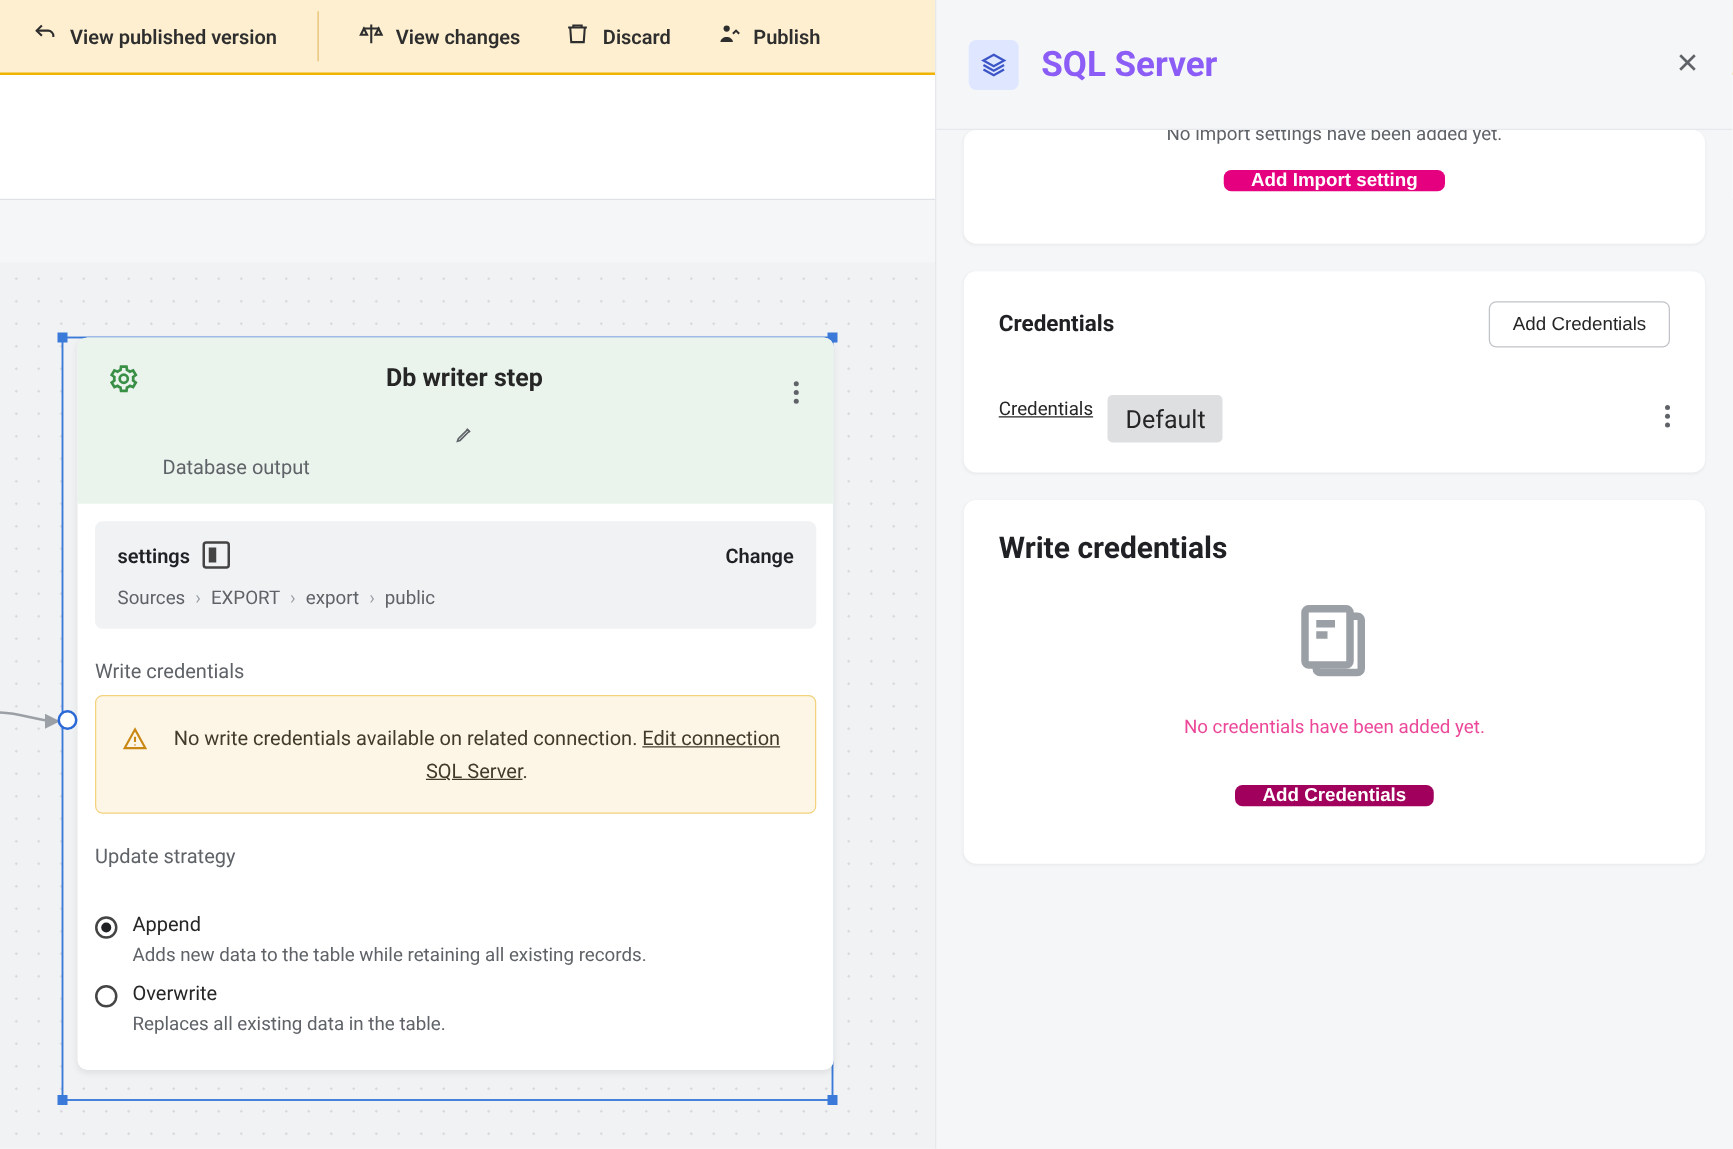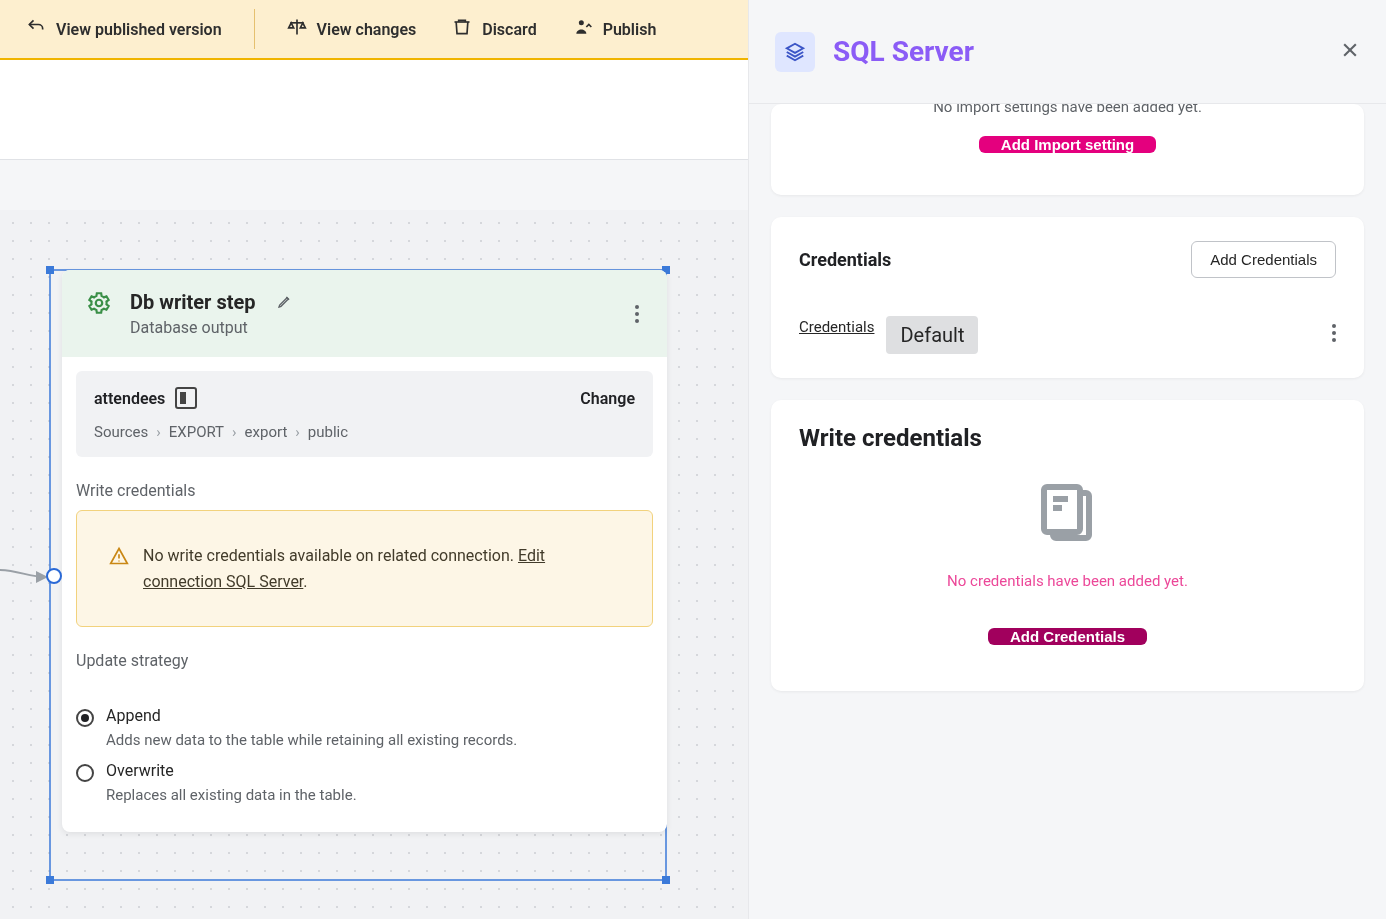--- a/index.html
+++ b/index.html
@@ -121,21 +121,21 @@
   .node-header {
     background: #eaf4ed;
     border-radius: 8px 8px 0 0;
     padding: 20px 24px;
     display: flex;
     align-items: flex-start;
     gap: 18px;
   }
   .node-header .gear svg { width: 26px; height: 26px; stroke: #3a8f47; fill:none; stroke-width:2; }
   .nh-text { flex: 1; }
-  .nh-title { font-size: 20px; font-weight: 700; color: #262626; display:flex; align-items:center; gap:22px;}
+  .nh-title { font-size: 20px; font-weight: 700; color: #262626; display:flex; align-items:center; gap:22px;flex-direction:column;}
   .nh-title svg { width:16px;height:16px; stroke:#5f6368; fill:none; stroke-width:2;}
   .nh-sub { font-size: 16px; color:#5f6368; margin-top: 4px;}
   .node-header .menu { cursor:pointer; padding:4px; }
 
   .target-row {
     margin: 14px 14px 0 14px;
     background: #f1f2f4;
     border-radius: 6px;
     padding: 16px 18px;
   }
@@ -151,24 +151,25 @@
   }
   .tr-crumbs { margin-top:14px; color:#5f6368; font-size:15px; display:flex; gap:8px; align-items:center;}
   .tr-crumbs .chev { color:#9aa0a6; }
 
   .section-label { padding: 24px 14px 10px 14px; color:#5f6368; font-size:16px;}
   .warning-box {
     margin: 0 14px;
     background:#fdf6e6;
     border:1px solid #f2d27d;
     border-radius:6px;
-    padding: 32px;
+    padding: 21px;
     display:flex; gap:14px;
     font-size:16px; color:#423b2a;
     line-height:1.6;
+    text-align:center;
   }
   .warning-box svg { width:20px;height:20px; stroke:#c98714; fill:none; stroke-width:2; flex-shrink:0; margin-top:3px;}
   .warning-box .link { text-decoration: underline; cursor:pointer; }
 
   .options { padding: 14px 14px 28px 14px; }
   .opt { display:flex; gap:12px; margin-top:12px; align-items:flex-start;}
   .radio {
     width:18px;height:18px;border:2px solid #444;border-radius:50%;
     margin-top:3px; flex-shrink:0; cursor:pointer; position:relative;
   }
@@ -388,21 +389,21 @@
         <span class="dots-v">
             <span></span>
             <span></span>
             <span></span>
           </span>
       </div>
     </div>
 
     <div class="target-row">
       <div class="tr-top">
-        <span class="tr-name">attendees</span>
+        <span class="tr-name">settings</span>
         <span class="sidepanel-icon"></span>
         <span class="tr-change">Change</span>
       </div>
       <div class="tr-crumbs">
         <span>Sources</span>
         <span class="chev">›</span>
         <span>EXPORT</span>
         <span class="chev">›</span>
         <span>export</span>
         <span class="chev">›</span>

